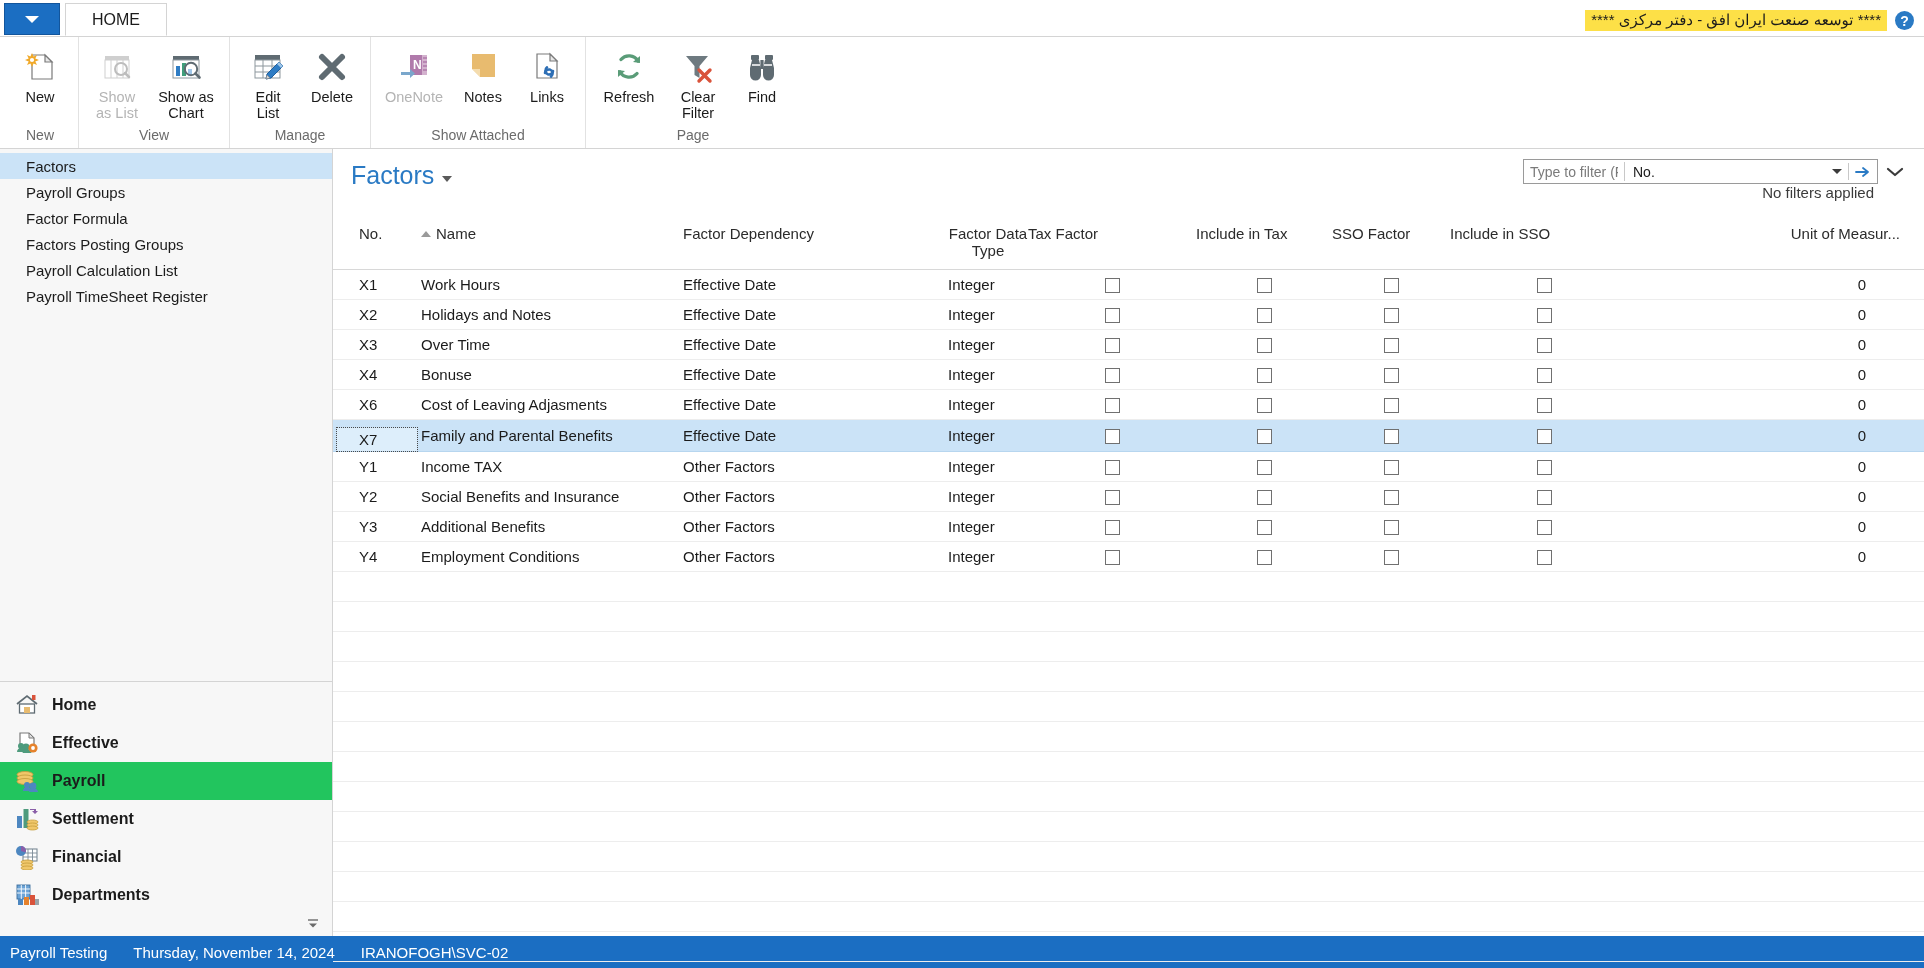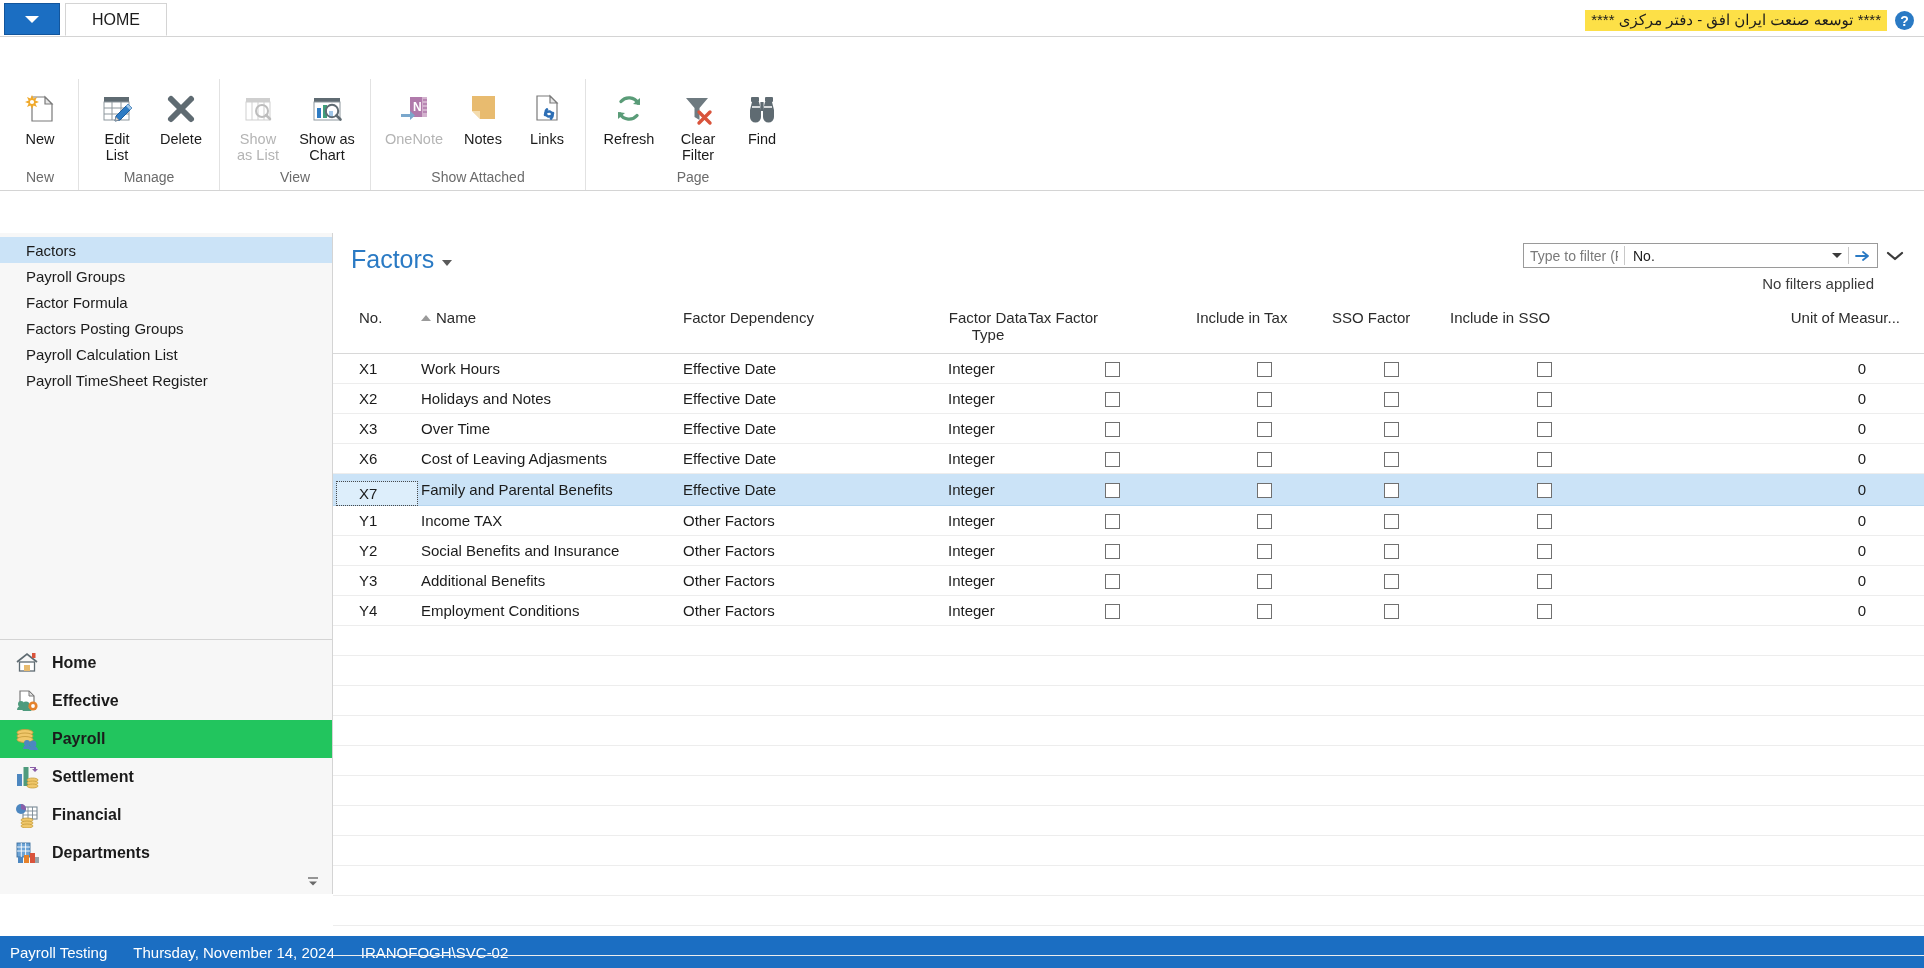--- a/index.html
+++ b/index.html
@@ -10,21 +10,20 @@
     overflow: hidden;
     font-family: "Liberation Sans", sans-serif;
     background: #ffffff;
     -webkit-font-smoothing: antialiased;
   }
   .app {
     position: relative;
     width: 1924px; height: 968px;
     display: flex; flex-direction: column;
     background: #ffffff;
-    gap: 42px;
   }
 
   
   .titlebar {
     position: relative;
     height: 37px;
     background: #ffffff;
     border-bottom: 1px solid #d4d4d4;
     display: flex; align-items: flex-end;
     flex: 0 0 37px;
@@ -237,21 +236,21 @@
     width: 28px; display: flex; align-items: center; justify-content: center;
     color: #2a7ac4; font-size: 16px; cursor: pointer;
   }
   .expand-caret {
     width: 22px; height: 22px;
     display: flex; align-items: center; justify-content: center;
     cursor: pointer;
   }
   .no-filters {
     font-size: 15px; color: #3b3b3b;
-    margin-top: 7px; margin-right: 32px;
+    margin-right: 32px;
   }
 
   
   .grid { flex: 1; min-height: 0; display: flex; flex-direction: column; }
   table.grid-table {
     width: 100%;
     border-collapse: collapse;
     table-layout: fixed;
     font-size: 15px;
   }
@@ -354,20 +353,52 @@
             </svg>
           </span>
           <span class="rib-txt">New</span>
         </div>
       </div>
       <div class="rib-label">New</div>
     </div>
 
     <div class="rib-group">
       <div class="rib-items">
+        <div class="rib-btn disabled">
+          <span class="rib-ico">
+            <svg width="38" height="38" viewBox="0 0 38 38">
+              <rect x="7" y="8" width="24" height="4" fill="#cfcfcf"></rect>
+              <rect x="7" y="12" width="24" height="18" fill="#ffffff" stroke="#cfcfcf" stroke-width="1"></rect>
+              <path d="M13 12 v18 M19 12 v18 M25 12 v18" stroke="#cfcfcf" stroke-width="1"></path>
+              <circle cx="23" cy="21" r="6" fill="none" stroke="#bdbdbd" stroke-width="2"></circle>
+              <path d="M27 25 l4 4" stroke="#bdbdbd" stroke-width="2.5" stroke-linecap="round"></path>
+            </svg>
+          </span>
+          <span class="rib-txt"><span>Show</span><br><span>as List</span></span>
+        </div>
+        <div class="rib-btn wide">
+          <span class="rib-ico">
+            <svg width="38" height="38" viewBox="0 0 38 38">
+              <rect x="6" y="8" width="26" height="4" fill="#5f6b72"></rect>
+              <rect x="6" y="12" width="26" height="18" fill="#ffffff" stroke="#8d979d" stroke-width="1"></rect>
+              <rect x="9" y="18" width="4" height="10" fill="#2e7cc4"></rect>
+              <rect x="15" y="15" width="4" height="13" fill="#3f9e7a"></rect>
+              <rect x="21" y="21" width="4" height="7" fill="#9fc6e8"></rect>
+              <circle cx="24" cy="21" r="6.2" fill="none" stroke="#5f6b72" stroke-width="2"></circle>
+              <path d="M28.5 25.5 l4 4" stroke="#5f6b72" stroke-width="2.6" stroke-linecap="round"></path>
+            </svg>
+          </span>
+          <span class="rib-txt"><span>Show as</span><br><span>Chart</span></span>
+        </div>
+      </div>
+      <div class="rib-label">View</div>
+    </div>
+
+    <div class="rib-group">
+      <div class="rib-items">
         <div class="rib-btn">
           <span class="rib-ico">
             <svg width="38" height="38" viewBox="0 0 38 38">
               <rect x="6" y="7" width="25" height="5" fill="#5f6b72"></rect>
               <rect x="6" y="12" width="25" height="18" fill="#ffffff" stroke="#8d979d" stroke-width="1"></rect>
               <path d="M6 18 h25 M6 24 h25 M14 12 v18 M23 12 v18" stroke="#8d979d" stroke-width="1" fill="none"></path>
               <g>
                 <path d="M30 14 l4 4 l-12 12 l-5 1 l1-5 z" fill="#2e7cc4" stroke="#1f5f9e" stroke-width="1"></path>
                 <path d="M17 31 l4 -1 l-3 -3 z" fill="#d8d8d8" stroke="#888" stroke-width="0.7"></path>
                 <path d="M30 14 l4 4 l-2 2 l-4 -4 z" fill="#9fc6e8"></path>
@@ -379,52 +410,20 @@
         <div class="rib-btn">
           <span class="rib-ico">
             <svg width="38" height="38" viewBox="0 0 38 38">
               <path d="M9 9 L29 29 M29 9 L9 29" stroke="#5f6b72" stroke-width="6" stroke-linecap="round"></path>
             </svg>
           </span>
           <span class="rib-txt">Delete</span>
         </div>
       </div>
       <div class="rib-label">Manage</div>
-    </div>
-
-    <div class="rib-group">
-      <div class="rib-items">
-        <div class="rib-btn disabled">
-          <span class="rib-ico">
-            <svg width="38" height="38" viewBox="0 0 38 38">
-              <rect x="7" y="8" width="24" height="4" fill="#cfcfcf"></rect>
-              <rect x="7" y="12" width="24" height="18" fill="#ffffff" stroke="#cfcfcf" stroke-width="1"></rect>
-              <path d="M13 12 v18 M19 12 v18 M25 12 v18" stroke="#cfcfcf" stroke-width="1"></path>
-              <circle cx="23" cy="21" r="6" fill="none" stroke="#bdbdbd" stroke-width="2"></circle>
-              <path d="M27 25 l4 4" stroke="#bdbdbd" stroke-width="2.5" stroke-linecap="round"></path>
-            </svg>
-          </span>
-          <span class="rib-txt"><span>Show</span><br><span>as List</span></span>
-        </div>
-        <div class="rib-btn wide">
-          <span class="rib-ico">
-            <svg width="38" height="38" viewBox="0 0 38 38">
-              <rect x="6" y="8" width="26" height="4" fill="#5f6b72"></rect>
-              <rect x="6" y="12" width="26" height="18" fill="#ffffff" stroke="#8d979d" stroke-width="1"></rect>
-              <rect x="9" y="18" width="4" height="10" fill="#2e7cc4"></rect>
-              <rect x="15" y="15" width="4" height="13" fill="#3f9e7a"></rect>
-              <rect x="21" y="21" width="4" height="7" fill="#9fc6e8"></rect>
-              <circle cx="24" cy="21" r="6.2" fill="none" stroke="#5f6b72" stroke-width="2"></circle>
-              <path d="M28.5 25.5 l4 4" stroke="#5f6b72" stroke-width="2.6" stroke-linecap="round"></path>
-            </svg>
-          </span>
-          <span class="rib-txt"><span>Show as</span><br><span>Chart</span></span>
-        </div>
-      </div>
-      <div class="rib-label">View</div>
     </div>
 
     <div class="rib-group">
       <div class="rib-items">
         <div class="rib-btn wide disabled">
           <span class="rib-ico">
             <svg width="38" height="38" viewBox="0 0 38 38">
               <rect x="15" y="7" width="14" height="20" fill="#b07aab"></rect>
               <text x="18" y="21" font-family="Liberation Sans" font-size="12" font-weight="bold" fill="#ffffff">N</text>
               <rect x="27" y="7" width="5" height="20" fill="#d3b2ce"></rect>
@@ -753,20 +752,33 @@
                 <td>Effective Date</td>
                 <td>Integer</td>
                 <td class="c-center"><span class="chk"></span></td>
                 <td class="c-center"><span class="chk"></span></td>
                 <td class="c-center"><span class="chk"></span></td>
                 <td class="c-center"><span class="chk"></span></td>
                 <td class="c-right">0</td>
               </tr>
               <tr>
                 <td>
+                  <span class="cell-plain">X4</span>
+                </td>
+                <td>Bonuse</td>
+                <td>Effective Date</td>
+                <td>Integer</td>
+                <td class="c-center"><span class="chk"></span></td>
+                <td class="c-center"><span class="chk"></span></td>
+                <td class="c-center"><span class="chk"></span></td>
+                <td class="c-center"><span class="chk"></span></td>
+                <td class="c-right">0</td>
+              </tr>
+              <tr>
+                <td>
                   <span class="cell-plain">X6</span>
                 </td>
                 <td>Cost of Leaving Adjasments</td>
                 <td>Effective Date</td>
                 <td>Integer</td>
                 <td class="c-center"><span class="chk"></span></td>
                 <td class="c-center"><span class="chk"></span></td>
                 <td class="c-center"><span class="chk"></span></td>
                 <td class="c-center"><span class="chk"></span></td>
                 <td class="c-right">0</td>

